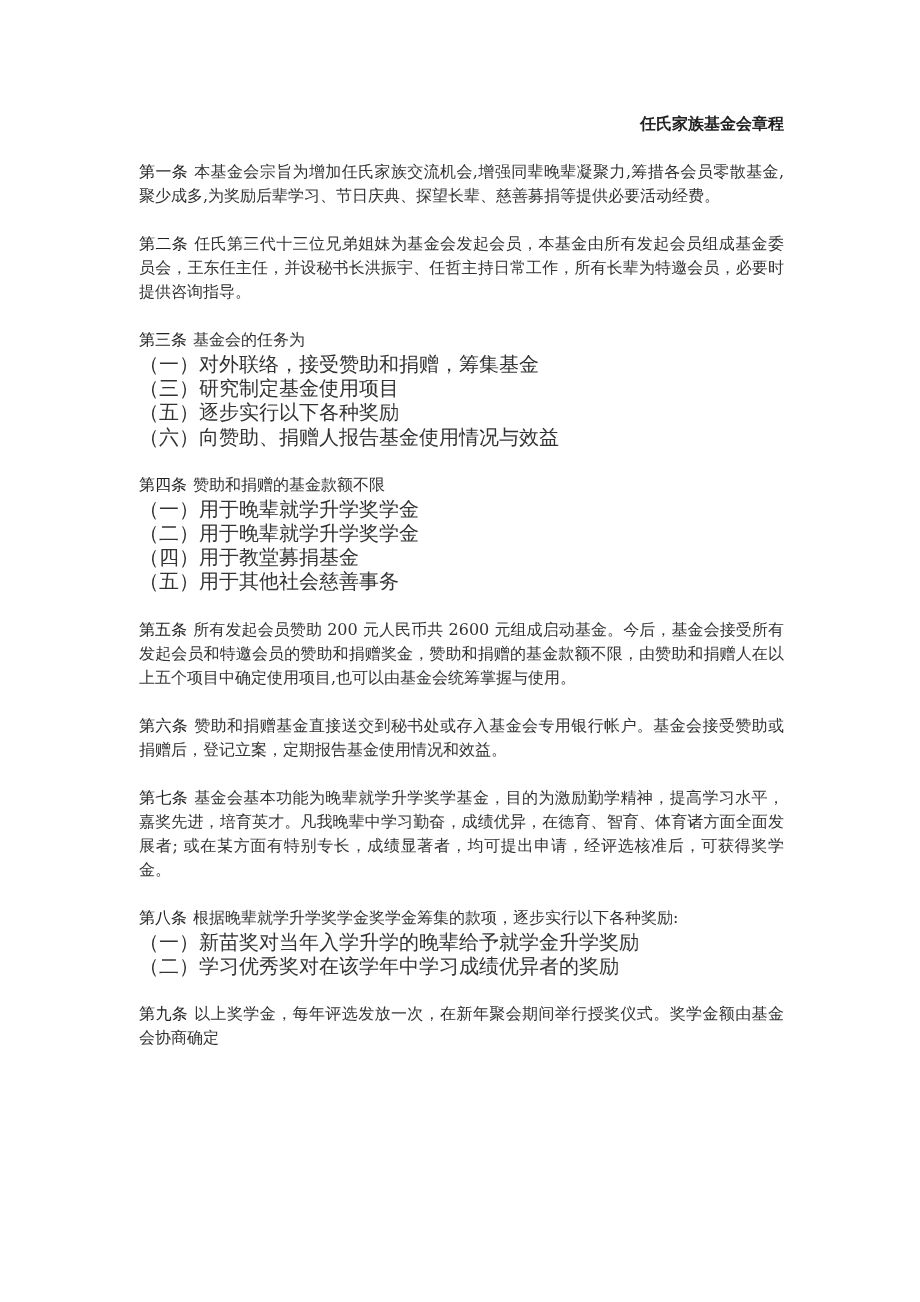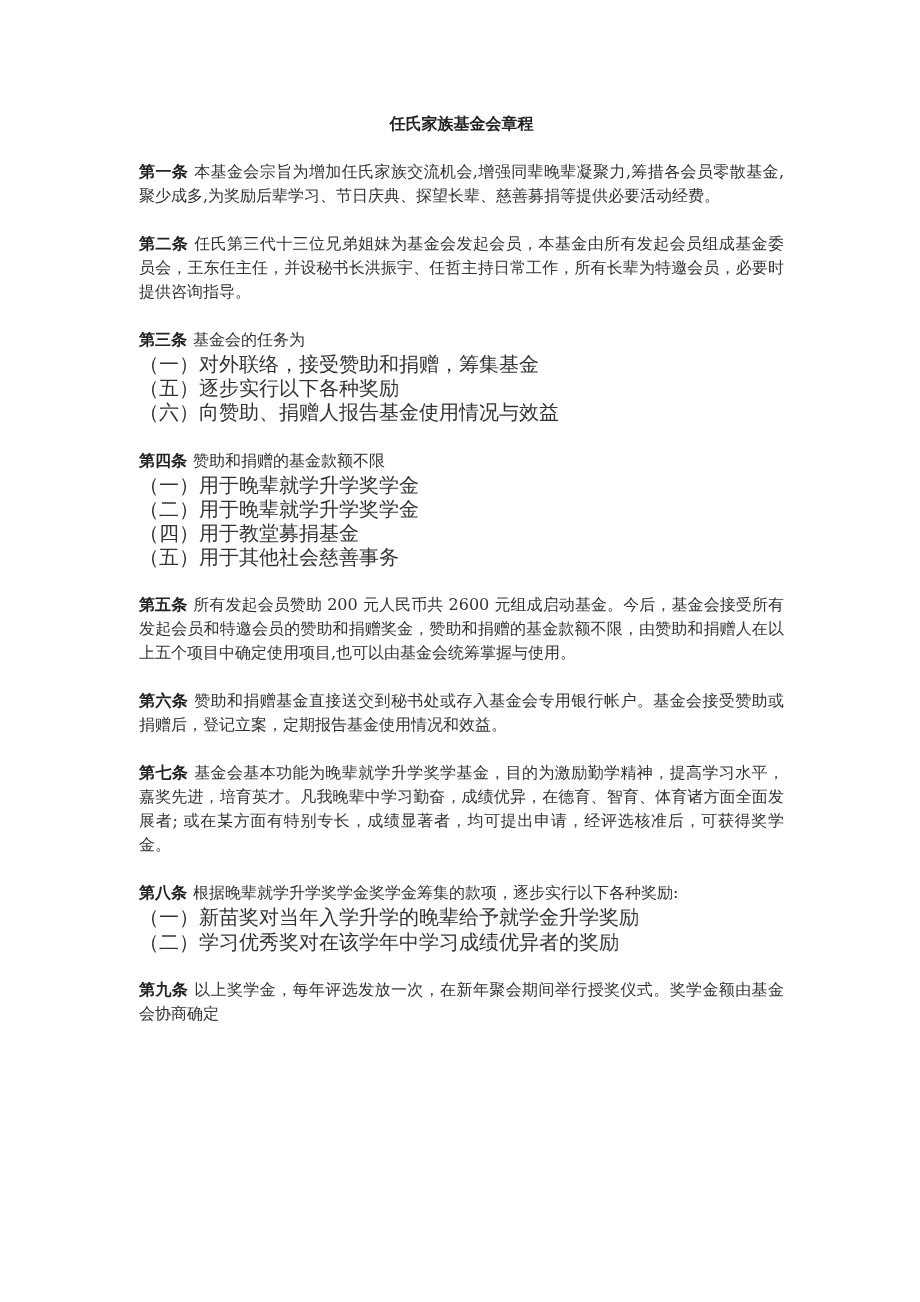--- a/index.html
+++ b/index.html
@@ -1,41 +1,42 @@
 <!DOCTYPE html>
 <html><head>
   <meta charset="utf-8">
   <style>
     html, body { margin: 0; padding: 0; background: #ffffff; }
     body { width: 920px; height: 1302px; position: relative; overflow: hidden;
       font-family: "DejaVu Serif", "Liberation Serif", serif; color: #333333; }
     .page { position: absolute; left: 139px; top: 112px; width: 645px; }
-    .title { text-align: center; font-weight: bold; font-size: 16px; line-height: 24px;
+    .title { text-align: right; font-weight: bold; font-size: 16px; line-height: 24px;
       margin: 0 0 24px 0; font-family: "DejaVu Sans", sans-serif; color: #222; }
     .article { font-size: 16px; line-height: 24px; margin: 0 0 24px 0; text-align: justify; }
-    .article .lead { font-weight: bold; font-family: "DejaVu Sans", sans-serif; color: #222; margin-right: 6px; }
+    .article .lead { font-weight: normal; font-family: "DejaVu Sans", sans-serif; color: #222; margin-right: 6px; }
     .item { display: block; font-size: 20px; line-height: 24.2px; }
   </style>
 </head>
 <body>
 
 <div class="page">
   <div class="title">任氏家族基金会章程</div>
 
   <div class="article">
     <span class="lead">第一条</span><span>本基金会宗旨为增加任氏家族交流机会,增强同辈晚辈凝聚力,筹措各会员零散基金,聚少成多,为奖励后辈学习、节日庆典、探望长辈、慈善募捐等提供必要活动经费。</span>
   </div>
 
   <div class="article">
     <span class="lead">第二条</span><span>任氏第三代十三位兄弟姐妹为基金会发起会员，本基金由所有发起会员组成基金委员会，王东任主任，并设秘书长洪振宇、任哲主持日常工作，所有长辈为特邀会员，必要时提供咨询指导。</span>
   </div>
 
   <div class="article">
     <span class="lead">第三条</span><span>基金会的任务为</span>
     <span class="item">（一）对外联络，接受赞助和捐赠，筹集基金</span>
+    <span class="item">（三）研究制定基金使用项目</span>
     <span class="item">（五）逐步实行以下各种奖励</span>
     <span class="item">（六）向赞助、捐赠人报告基金使用情况与效益</span>
   </div>
 
   <div class="article">
     <span class="lead">第四条</span><span>赞助和捐赠的基金款额不限</span>
     <span class="item">（一）用于晚辈就学升学奖学金</span>
     <span class="item">（二）用于晚辈就学升学奖学金</span>
     <span class="item">（四）用于教堂募捐基金</span>
     <span class="item">（五）用于其他社会慈善事务</span>

